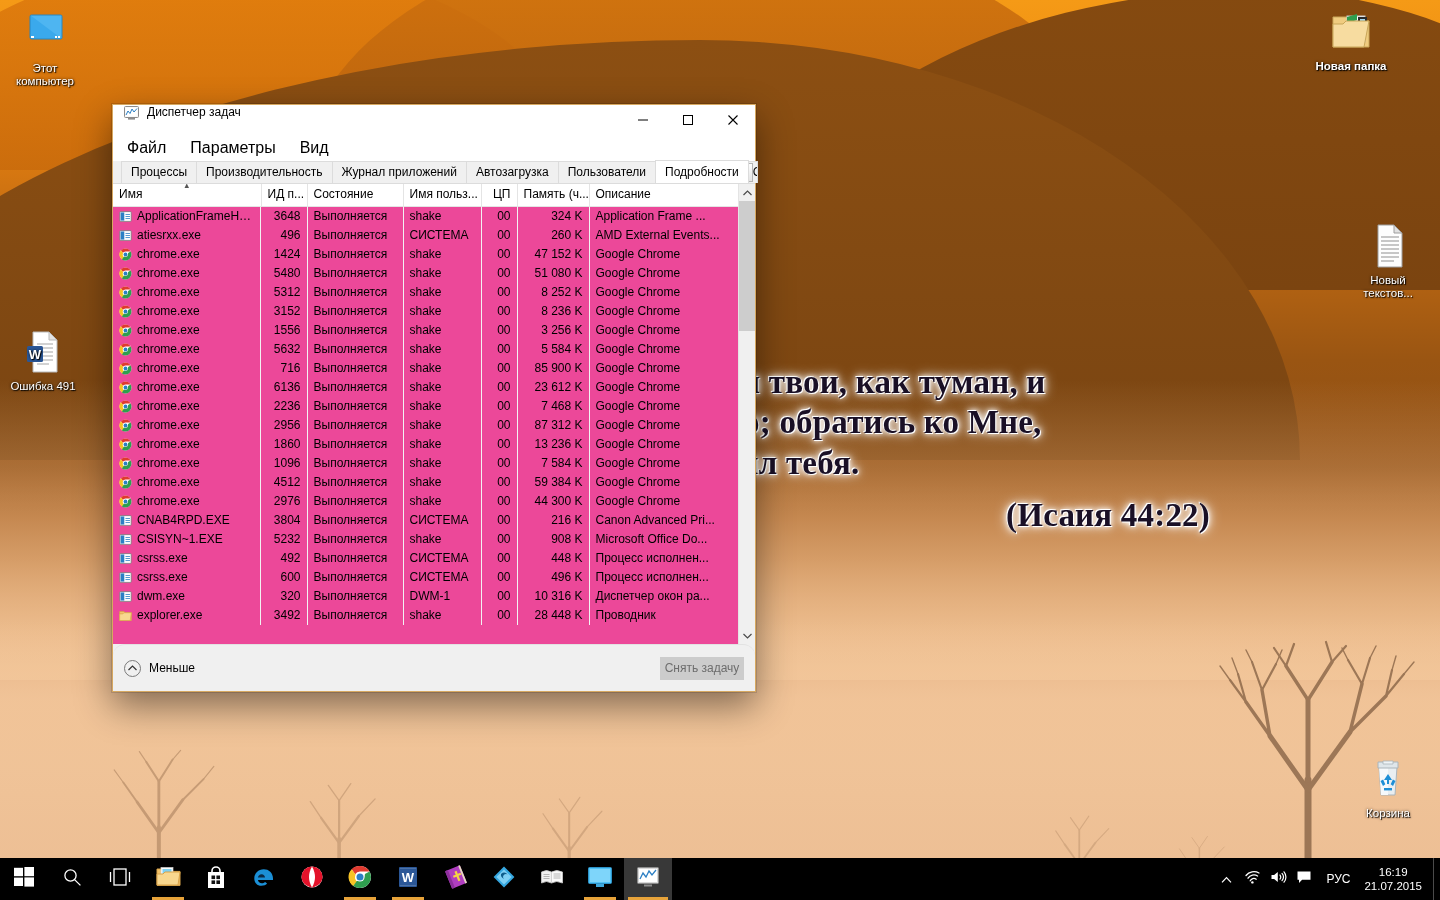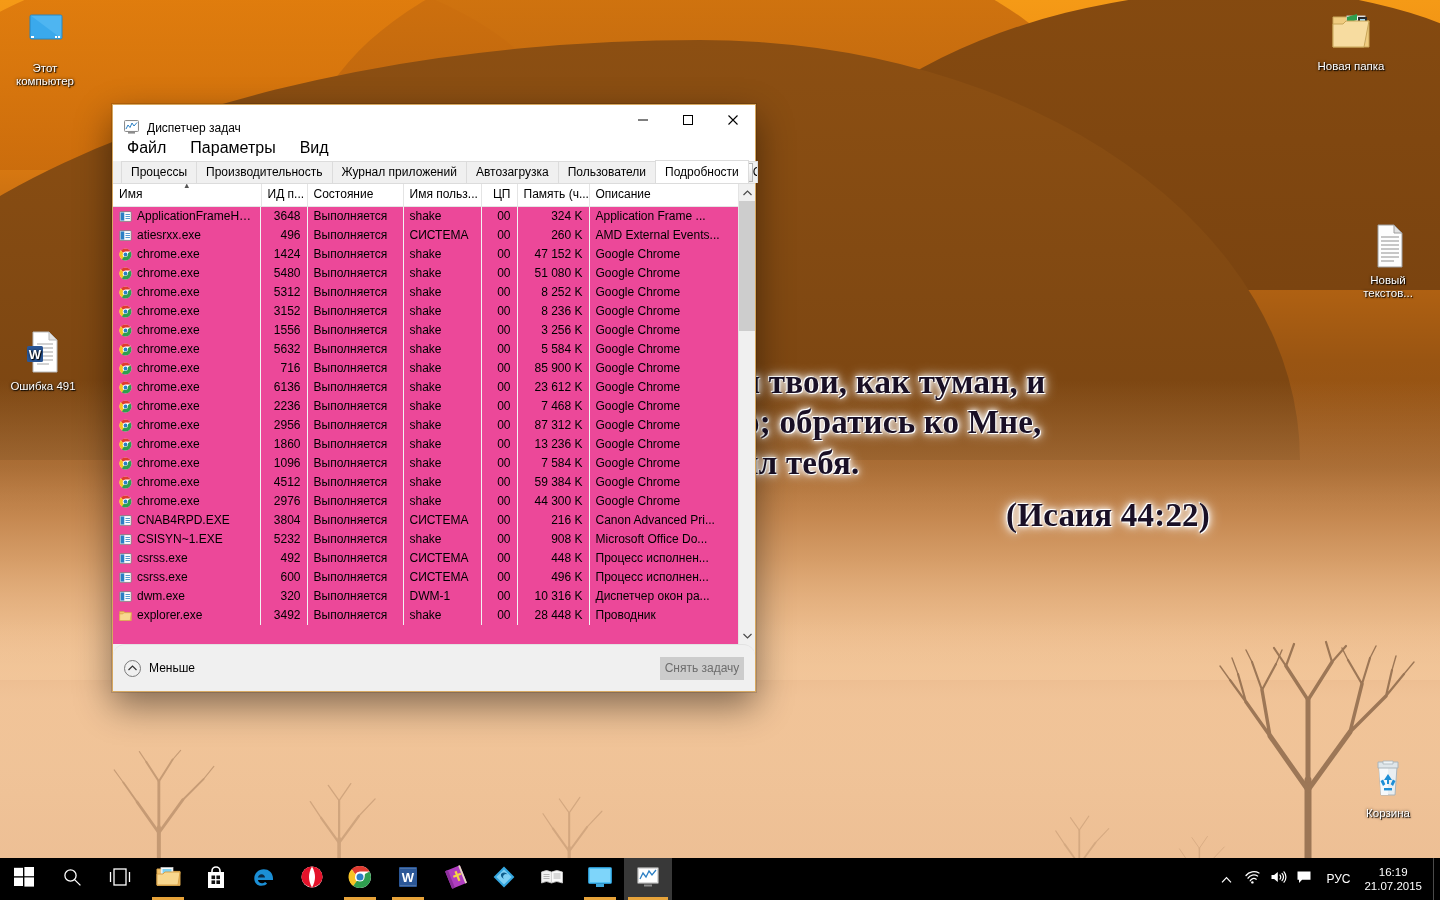--- a/index.html
+++ b/index.html
@@ -98,38 +98,38 @@
     line-height: 13px;
     text-shadow: 1px 1px 1px rgba(0,0,0,.95), 0 0 3px rgba(0,0,0,.8);
     cursor: default;
     user-select: none;
   }
   .dicon .glyph { display: block; height: 50px; margin-bottom: 2px; }
   .dicon .lbl { display: block; }
 
   #icon-this-pc   { left: 2px;   top: 10px; }
   #icon-word-doc  { left: 0px;   top: 328px; }
-  #icon-new-folder{ left: 1308px;top: 8px; }
+  #icon-new-folder{ left: 1308px;top: 8px; font-weight: bold; }
   #icon-new-text  { left: 1345px;top: 222px; }
   #icon-recycle   { left: 1345px;top: 755px; }
 
   
   #taskmgr {
     position: absolute;
     left: 112px; top: 104px;
     width: 644px; height: 588px;
     background: #f0f0f0;
     border: 1px solid #d7a860;
     box-shadow: 0 0 0 1px rgba(0,0,0,.12), 0 14px 34px rgba(0,0,0,.45);
     display: flex; flex-direction: column;
     font-size: 12px; color: #000;
   }
   #tm-titlebar {
     height: 30px; background: #fff;
-    display: flex; align-items: flex-end;
+    display: flex; align-items: flex-start;
     flex: 0 0 auto;
     position: relative;
   }
   #tm-title-icon { margin-left: 10px; width: 17px; height: 16px; }
   #tm-title-text { margin-left: 7px; font-size: 12px; color: #000; }
   #tm-winbtns { position: absolute; right: 0; top: 0; display: flex; height: 30px; }
   .winbtn {
     width: 45px; height: 30px;
     display: flex; align-items: center; justify-content: center;
     cursor: default;

